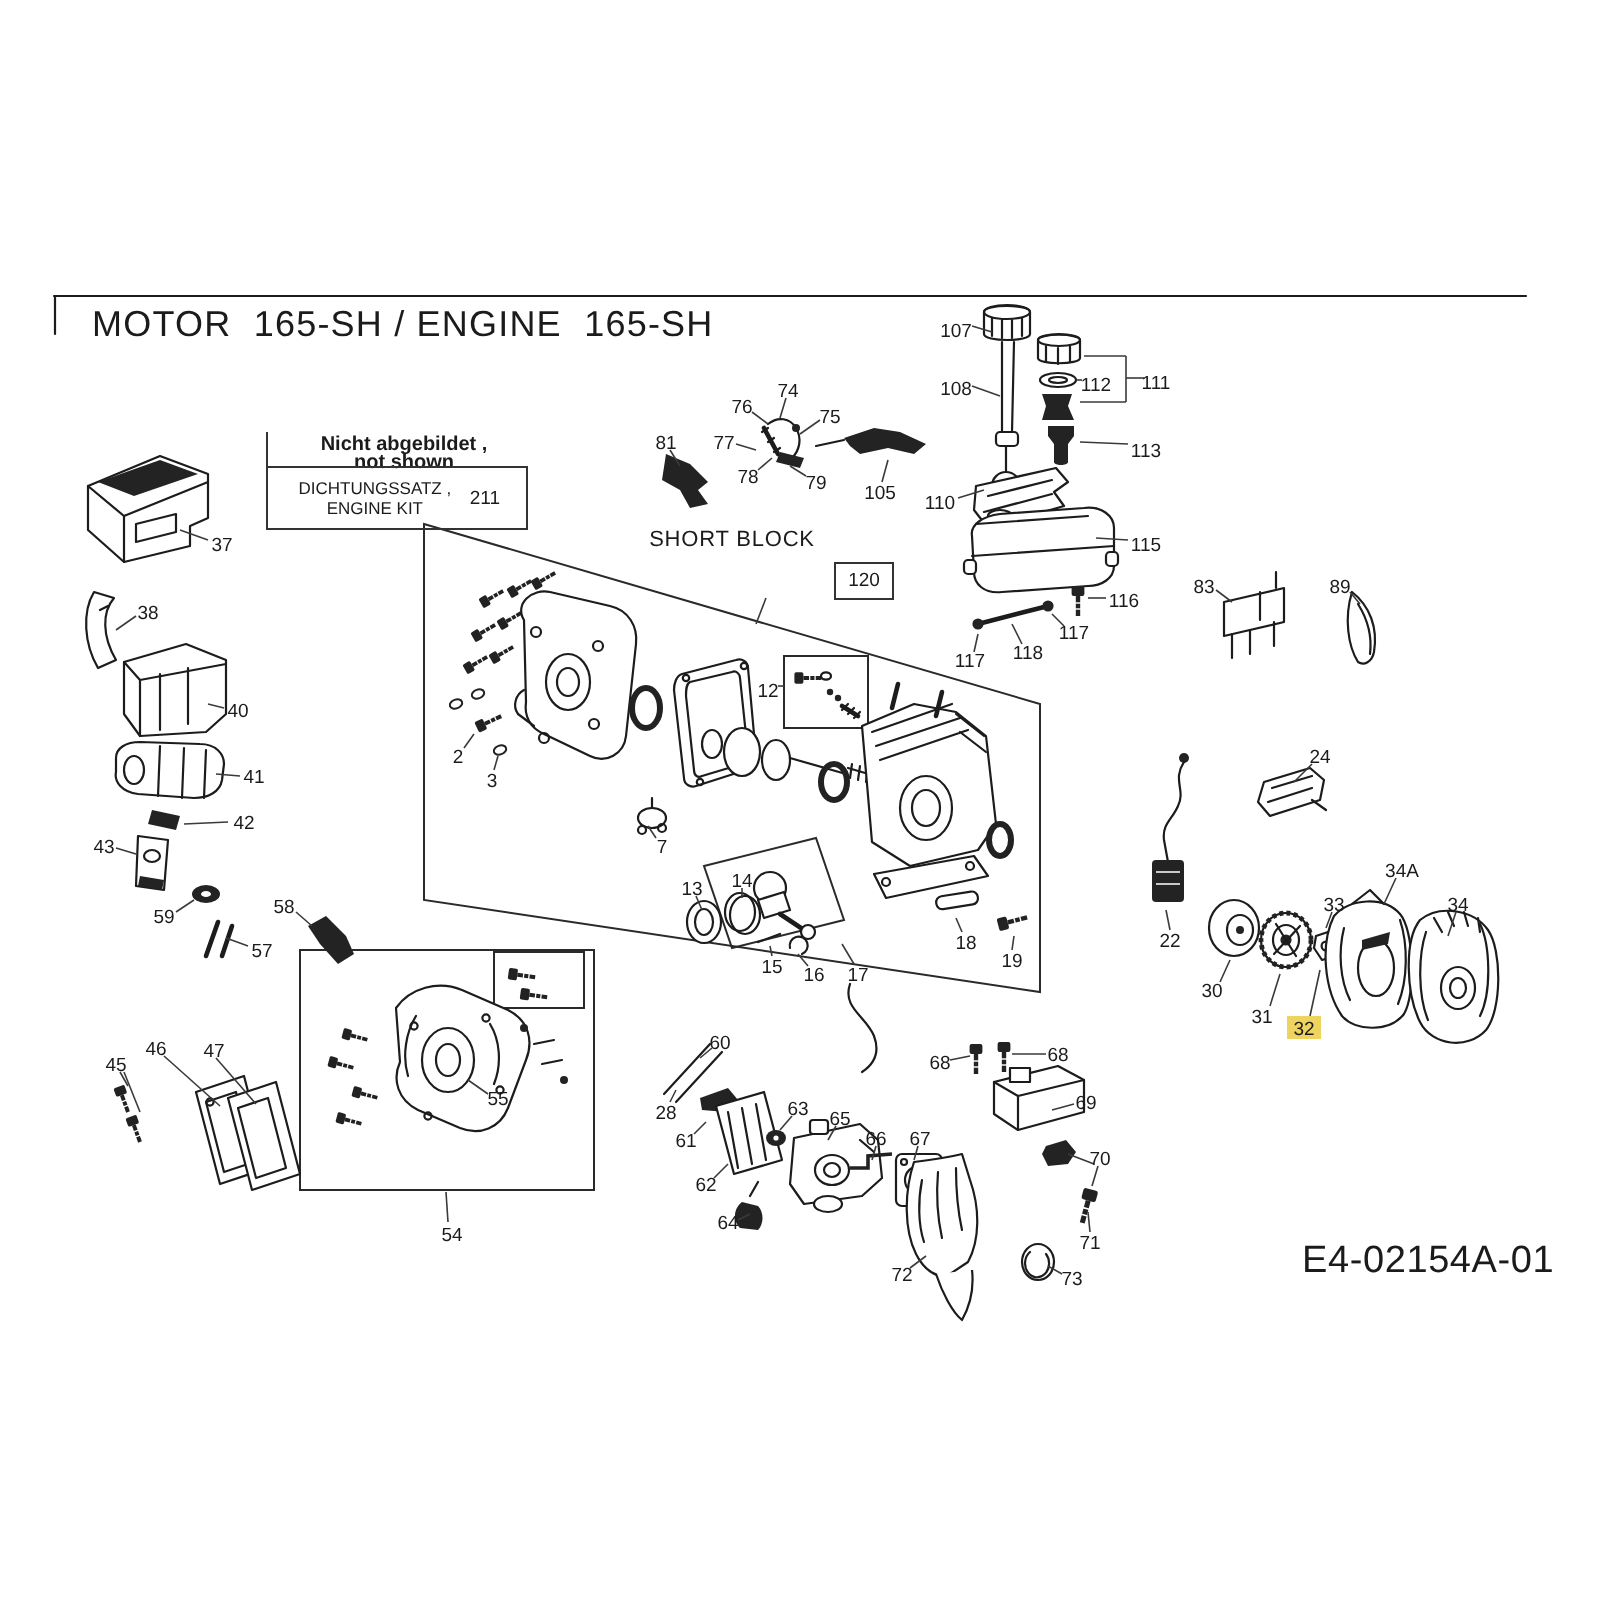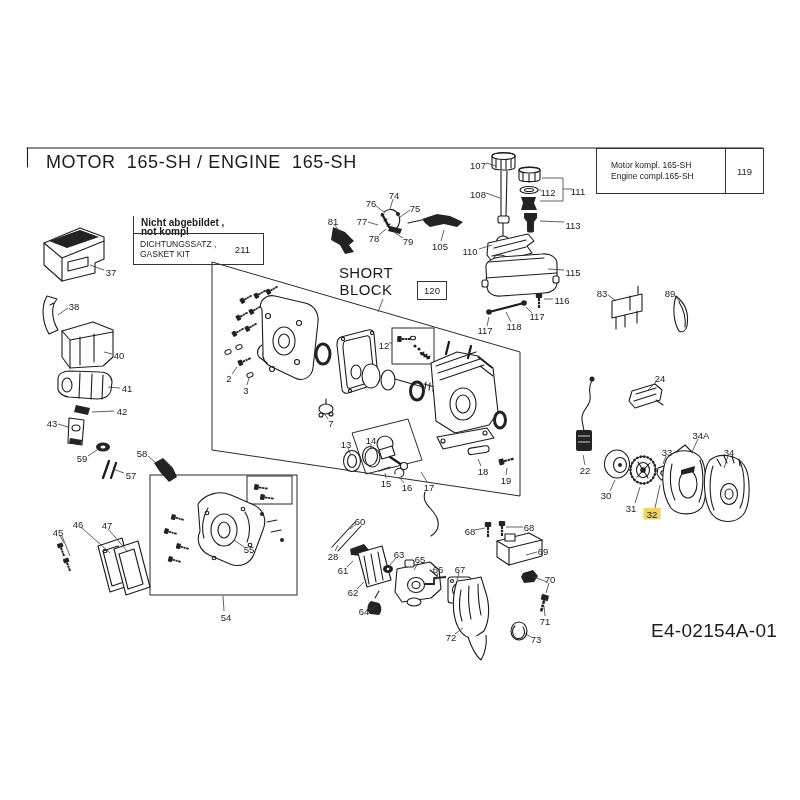--- a/index.html
+++ b/index.html
@@ -8,33 +8,33 @@
   svg{position:absolute;left:0;top:0;}
   svg *{vector-effect:none;}
   .sk{stroke:#1c1c1c;fill:none;stroke-width:1.1;stroke-linejoin:round;stroke-linecap:round;}
   .fd{fill:#232323;stroke:none;}
   .fw{fill:#ffffff;stroke:#1c1c1c;stroke-width:1.1;stroke-linejoin:round;}
   .ol{stroke:#2a2a2a;fill:none;stroke-width:1;}
   .thk{stroke-width:2.3;}
   .seal{stroke:#222;stroke-width:3;fill:none;}
   .callout-text{font-family:"Liberation Sans",sans-serif;font-size:9.5px;fill:#1b1b1b;text-anchor:middle;}
   .leader{stroke:#3a3a3a;stroke-width:0.8;fill:none;}
-  .abs{position:absolute;}
+  .abs{position:absolute;text-align:center;}
   #title{left:46px;top:152px;font-size:18px;letter-spacing:0.6px;white-space:pre;}
   #code{left:633px;top:620px;font-size:19px;letter-spacing:0.3px;margin-left:18px;}
   #hdrbox{left:596px;top:148px;width:166px;height:44px;border:1px solid #333;display:flex;}
   #hdrbox .cell-txt{width:114px;border-right:1px solid #333;display:flex;flex-direction:column;
       justify-content:center;padding-left:14px;font-size:8.5px;line-height:11px;}
   #hdrbox .cell-ref{flex:1;display:flex;align-items:center;justify-content:center;font-size:9.5px;}
   #notshown{left:133px;top:197px;width:130px;border-left:1px solid #333;padding:2px 0 0 7px;
       font-size:10px;font-weight:bold;line-height:9px;box-sizing:border-box;height:20px;margin-top:19px;}
   #gasketbox{left:133px;top:217px;width:129px;height:30px;border:1px solid #333;display:flex;align-items:center;margin-top:16px;}
   #gasketbox .gname{font-size:8.5px;line-height:10.5px;padding-left:6px;flex:1;}
   #gasketbox .gref{font-size:9.5px;padding-right:13px;}
-  #sblabel{left:318px;top:264px;width:96px;text-align:center;font-size:15px;letter-spacing:0.4px;}
+  #sblabel{left:318px;top:264px;width:96px;text-align:center;font-size:11px;letter-spacing:0.4px;}
   #sbref{left:369px;top:281px;width:28px;height:17px;border:1px solid #333;display:flex;
       align-items:center;justify-content:center;font-size:9.5px;margin-left:48px;}
 </style>
 </head>
 <body>
 
 <div id="page">
 
   <svg width="800" height="800" viewBox="0 0 800 800">
     <defs>
@@ -512,36 +512,29 @@
         <text x="545" y="624.5" class="callout-text">71</text>
         <line x1="455" y1="634" x2="463" y2="628" class="leader"></line>
         <text x="451" y="640.5" class="callout-text">72</text>
         <line x1="531" y1="637" x2="524" y2="633" class="leader"></line>
         <text x="536" y="642.5" class="callout-text">73</text>
       </g>
   </svg>
 
   <div id="title" class="abs">MOTOR  165-SH / ENGINE  165-SH</div>
 
-  <div id="hdrbox" class="abs">
-    <div class="cell-txt">
-      <span>Motor kompl. 165-SH</span>
-      <span>Engine compl.165-SH</span>
-    </div>
-    <div class="cell-ref">119</div>
-  </div>
 
   <div id="notshown" class="abs">
     <div>Nicht abgebildet ,</div>
-    <div>not kompl</div>
+    <div>not shown</div>
   </div>
   <div id="gasketbox" class="abs">
     <div class="gname">
       <div>DICHTUNGSSATZ ,</div>
-      <div>GASKET KIT</div>
+      <div>ENGINE KIT</div>
     </div>
     <div class="gref">211</div>
   </div>
 
   <div id="sblabel" class="abs">SHORT BLOCK</div>
   <div id="sbref" class="abs">120</div>
 
   <div id="code" class="abs">E4-02154A-01</div>
 </div>
 

